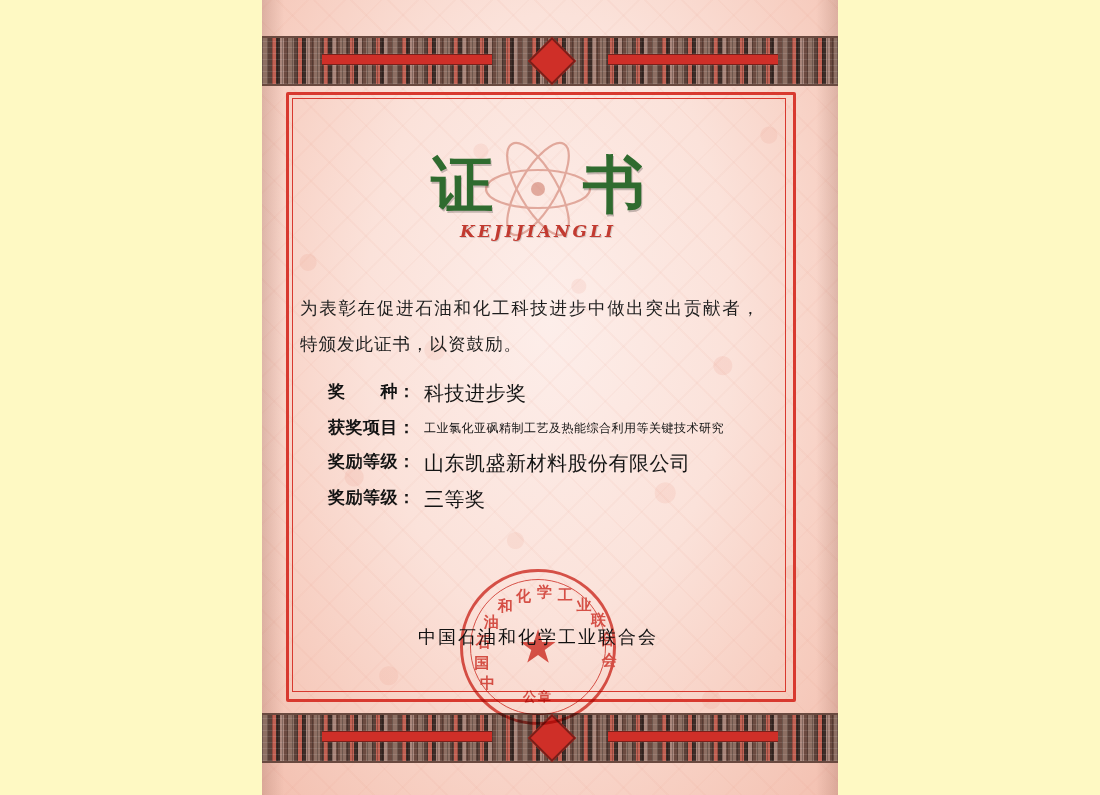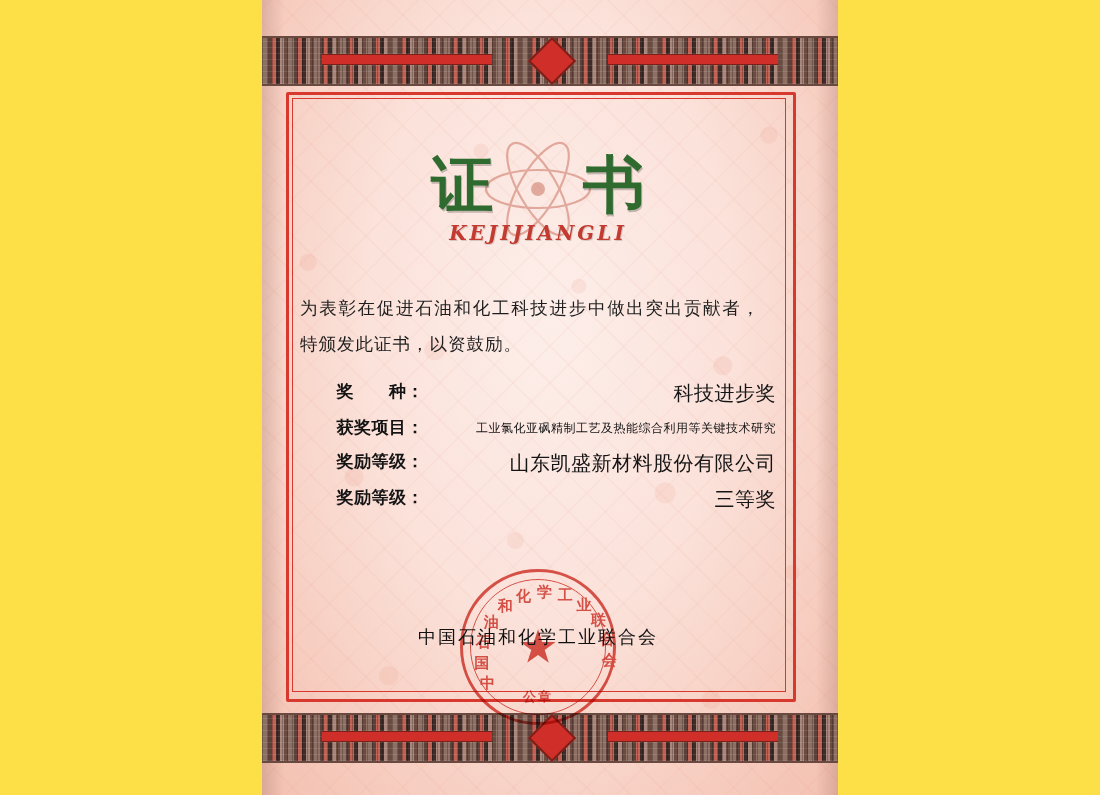--- a/index.html
+++ b/index.html
@@ -11,21 +11,21 @@
     width: 1100px;
     height: 795px;
     font-family: "Liberation Serif", serif;
     overflow: hidden;
   }
 
   .page {
     position: relative;
     width: 1100px;
     height: 795px;
-    background: #fde047;
+    background: #fef9c3;
   }
 
   
   .certificate {
     position: absolute;
     left: 262px;
     top: 0px;
     width: 576px;
     height: 795px;
     background:
@@ -164,21 +164,21 @@
     color: #2f6b2f;
     text-shadow: 1px 2px 0 rgba(0,0,0,.22);
     line-height: 1.05;
   }
   .title-pinyin {
     position: relative;
     margin-top: 4px;
     font-family: "DejaVu Serif", serif;
     font-style: italic;
     font-weight: 700;
-    font-size: 20px;
+    font-size: 17px;
     letter-spacing: 3px;
     color: #c23a30;
     text-shadow: 1px 1px 0 rgba(0,0,0,.15);
   }
 
   
   .para {
     margin: 28px 16px 0 0;
     font-family: "DejaVu Sans", sans-serif;
     font-size: 17.5px;
@@ -189,21 +189,20 @@
   }
 
   
   .fields {
     margin: 18px 0 0 28px;
   }
   .field-row {
     display: flex;
     align-items: flex-start;
     margin-bottom: 11px;
-    text-align: right;
   }
   .field-label {
     flex: 0 0 96px;
     font-family: "DejaVu Sans", sans-serif;
     font-size: 17px;
     font-weight: 700;
     color: #141414;
     letter-spacing: 0.5px;
     white-space: nowrap;
   }

